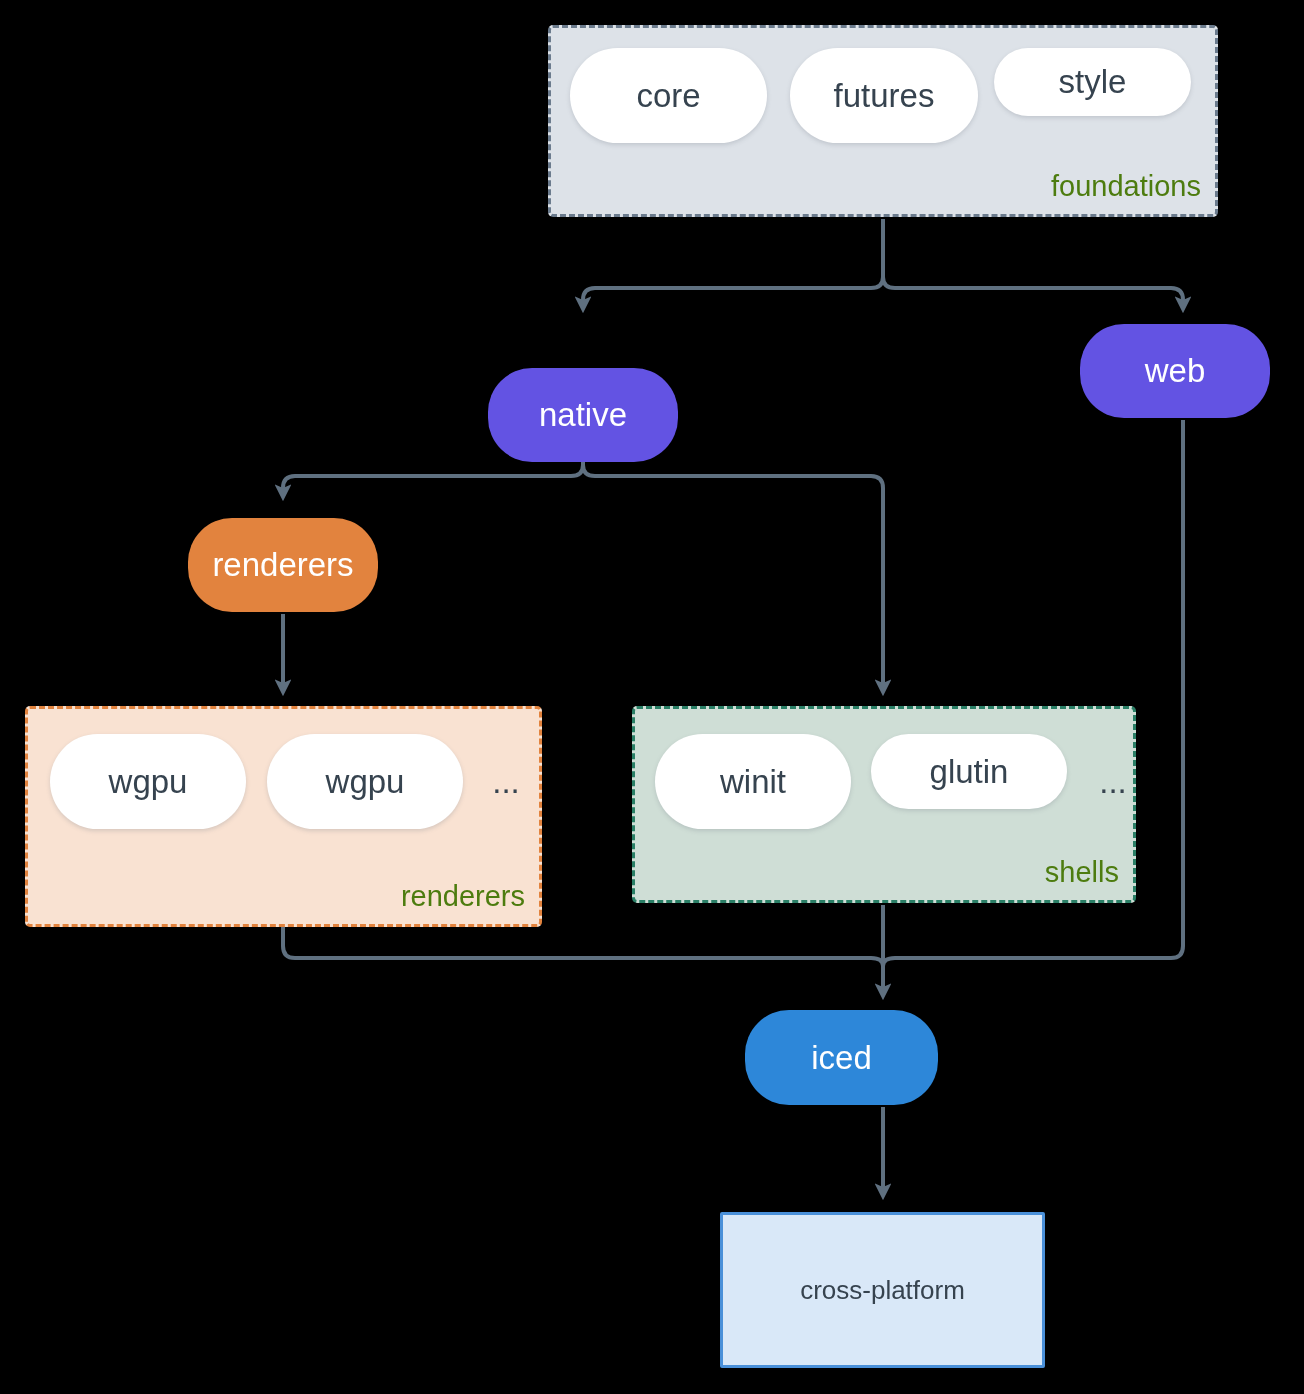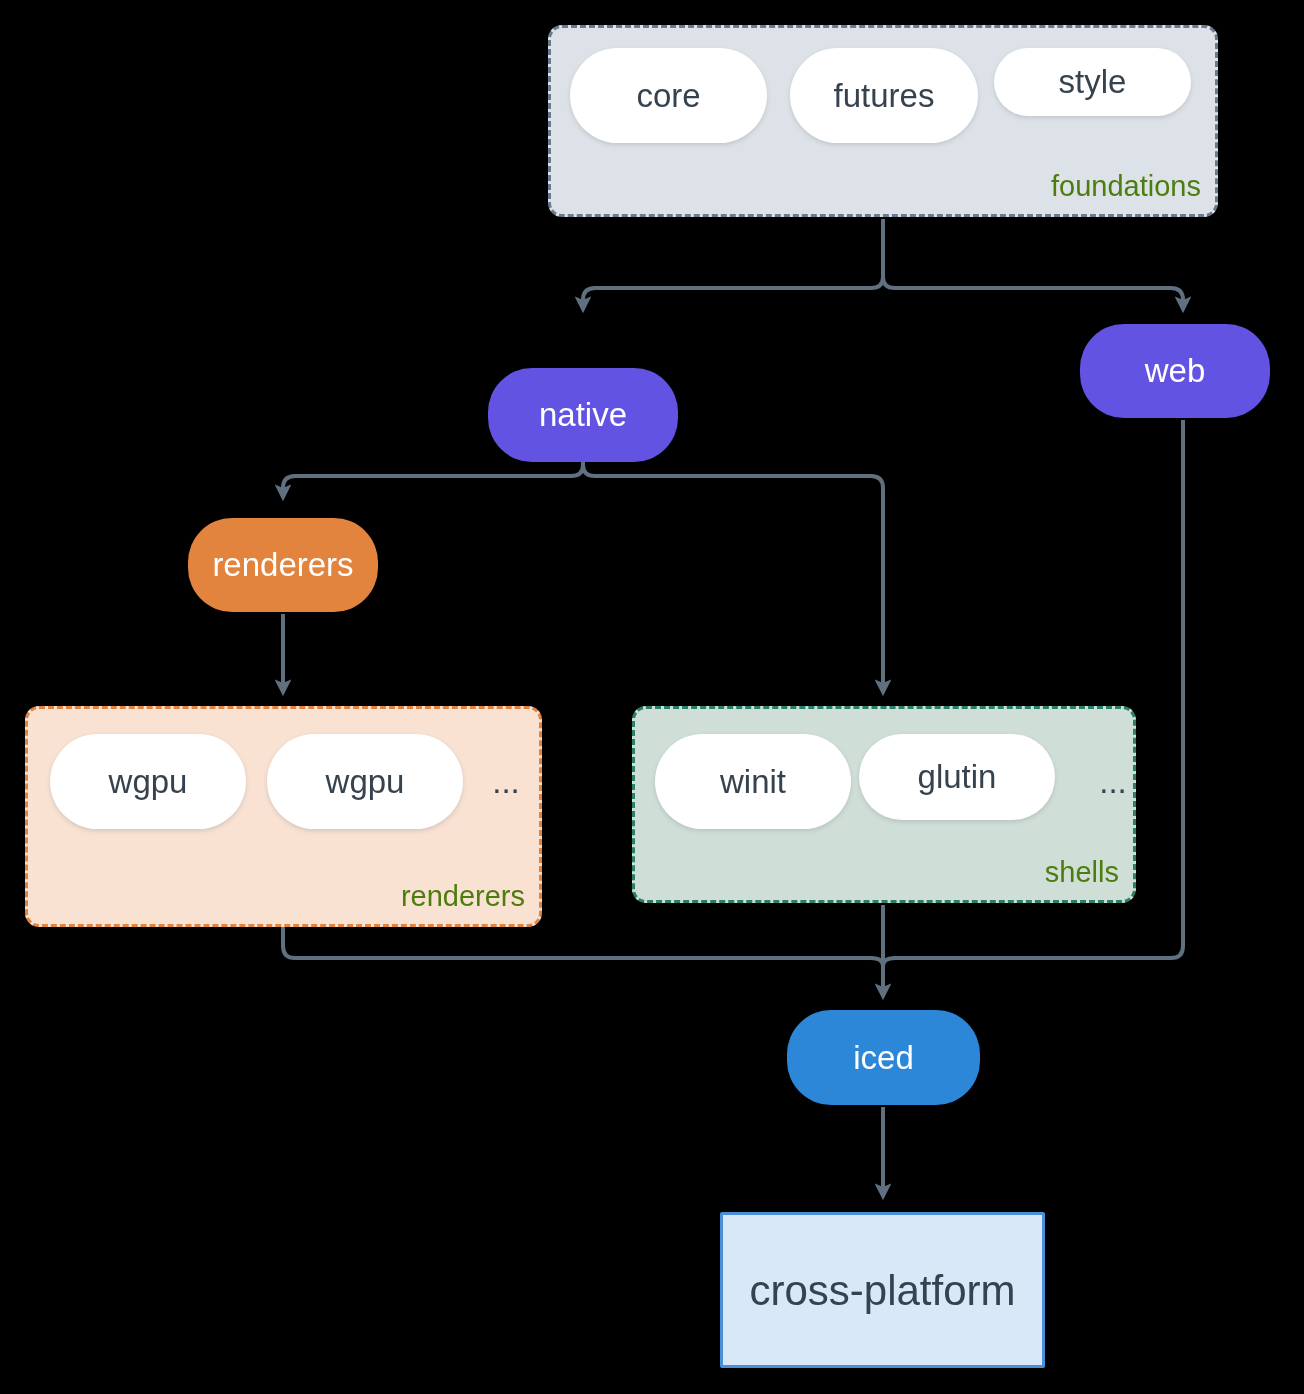--- a/index.html
+++ b/index.html
@@ -15,21 +15,21 @@
     font-family: "Liberation Sans", sans-serif;
     overflow: hidden;
   }
   #connectors {
     position: absolute;
     left: 0; top: 0;
     width: 1304px; height: 1394px;
   }
   .group {
     position: absolute;
-    border-radius: 14px;
+    border-radius: 5px;
     box-sizing: border-box;
   }
   .group-foundations {
     left: 548px; top: 25px;
     width: 670px; height: 192px;
     background: #dde2e8;
     border: 3px dashed #6b7b8d;
   }
   .group-renderers {
     left: 25px; top: 706px;
@@ -63,42 +63,42 @@
     border-radius: 48px;
     box-shadow: 0 2px 4px rgba(110,120,130,0.25);
   }
   .pill-colored {
     color: #ffffff;
     border-radius: 44px;
   }
   .pill-native  { left: 488px;  top: 324px; width: 190px; height: 94px; background: #6353e3; margin-top: 44px; }
   .pill-web     { left: 1080px; top: 324px; width: 190px; height: 94px; background: #6353e3; }
   .pill-graphics{ left: 188px;  top: 518px; width: 190px; height: 94px; background: #e2833e; }
-  .pill-iced    { left: 787px;  top: 1010px; width: 193px; height: 95px; background: #2d87d9; }
+  .pill-iced    { left: 745px;  top: 1010px; width: 193px; height: 95px; background: #2d87d9; }
   .ellipsis {
     position: absolute;
     font-size: 33px;
     color: #36434f;
     display: flex;
     align-items: center;
     justify-content: center;
   }
   .app-box {
     position: absolute;
     left: 720px; top: 1212px;
     width: 325px; height: 156px;
     background: #d9e8f8;
     border: 3px solid #4a90d9;
     border-radius: 2px;
     box-sizing: border-box;
     display: flex;
     flex-direction: column;
     align-items: center;
     justify-content: center;
-    font-size: 42px;
+    font-size: 26px;
     line-height: 47px;
     color: #36434f;
   }
 </style>
 </head>
 <body>
 
 <div id="canvas">
 
   <svg id="connectors" viewBox="0 0 1304 1394" xmlns="http://www.w3.org/2000/svg">
@@ -159,21 +159,21 @@
       <span>wgpu</span>
     </div>
     <div class="ellipsis" style="left:452px; top:25px; width:52px; height:95px;">...</div>
     <div class="corner-label">renderers</div>
   </div>
 
   <div class="group group-shells">
     <div class="pill pill-white" style="left:20px; top:25px; width:196px; height:95px;">
       <span>winit</span>
     </div>
-    <div class="pill pill-white" style="left:224px; top:25px; width:196px; height:86px;">
+    <div class="pill pill-white" style="left:236px; top:25px; width:196px; height:75px;">
       <span>glutin</span>
     </div>
     <div class="ellipsis" style="left:452px; top:25px; width:52px; height:95px;">...</div>
     <div class="corner-label">shells</div>
   </div>
 
   <div class="pill pill-colored pill-iced">
     <span>iced</span>
   </div>
 

